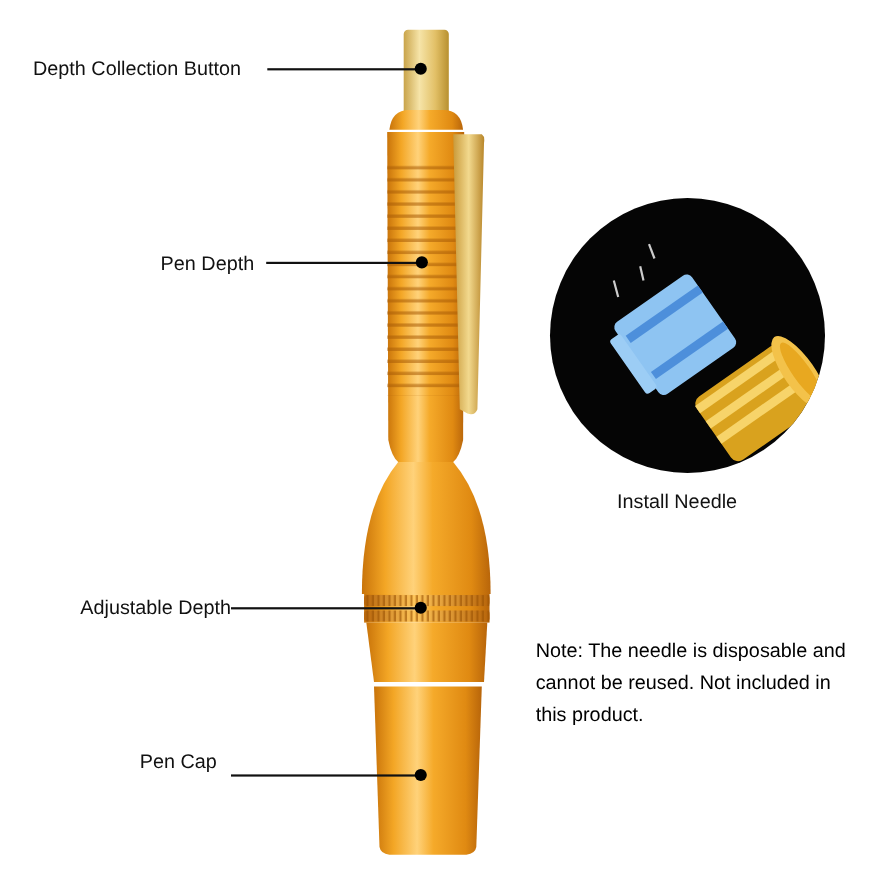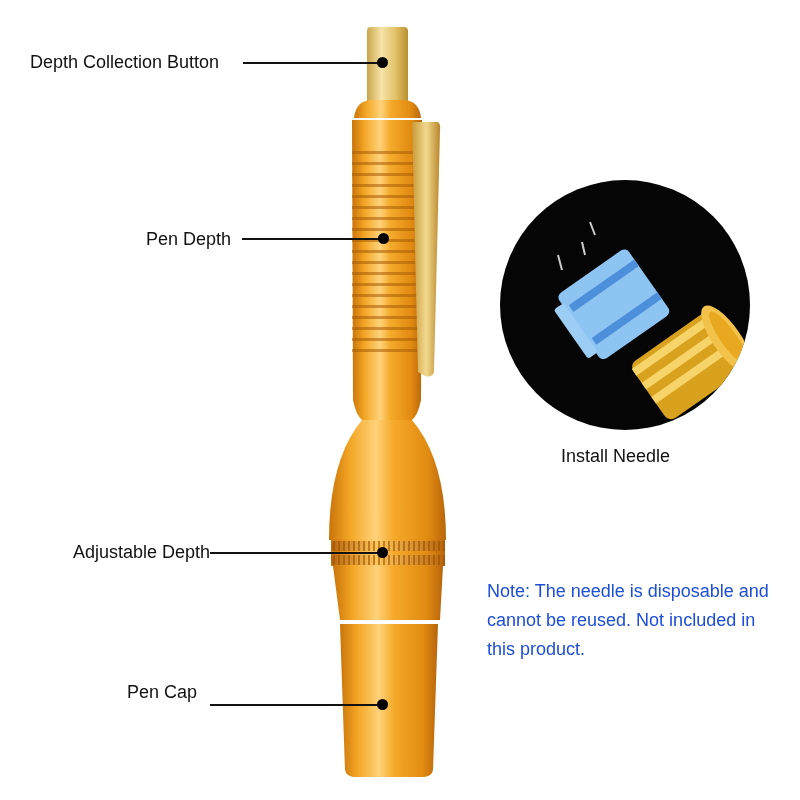--- a/index.html
+++ b/index.html
@@ -1,20 +1,20 @@
 <!DOCTYPE html>
 <html><head>
 <meta charset="utf-8">
 <style>
   html,body{margin:0;padding:0;background:#fff;}
   body{width:800px;height:800px;position:relative;overflow:hidden;font-family:"Liberation Sans",sans-serif;color:#111;}
   .label{position:absolute;font-size:18px;line-height:20px;white-space:nowrap;color:#111;}
   .leader{position:absolute;height:2px;background:#111;}
   .dot{position:absolute;width:11px;height:11px;border-radius:50%;background:#000;}
-  .note{position:absolute;left:487px;top:577px;width:300px;font-size:18px;line-height:29px;color:#1d4ed8;}
+  .note{position:absolute;left:487px;top:577px;width:300px;font-size:18px;line-height:29px;color:#000000;}
   .circle{position:absolute;left:500px;top:180px;width:250px;height:250px;border-radius:50%;background:#050505;overflow:hidden;}
   .caption{position:absolute;left:561px;top:446px;font-size:18px;color:#111;}
   svg{position:absolute;left:0;top:0;}
 </style>
 </head>
 <body>
 
 <svg width="800" height="800" viewBox="0 0 800 800">
   <defs>
     <linearGradient id="gBody" x1="0" x2="1" y1="0" y2="0">

